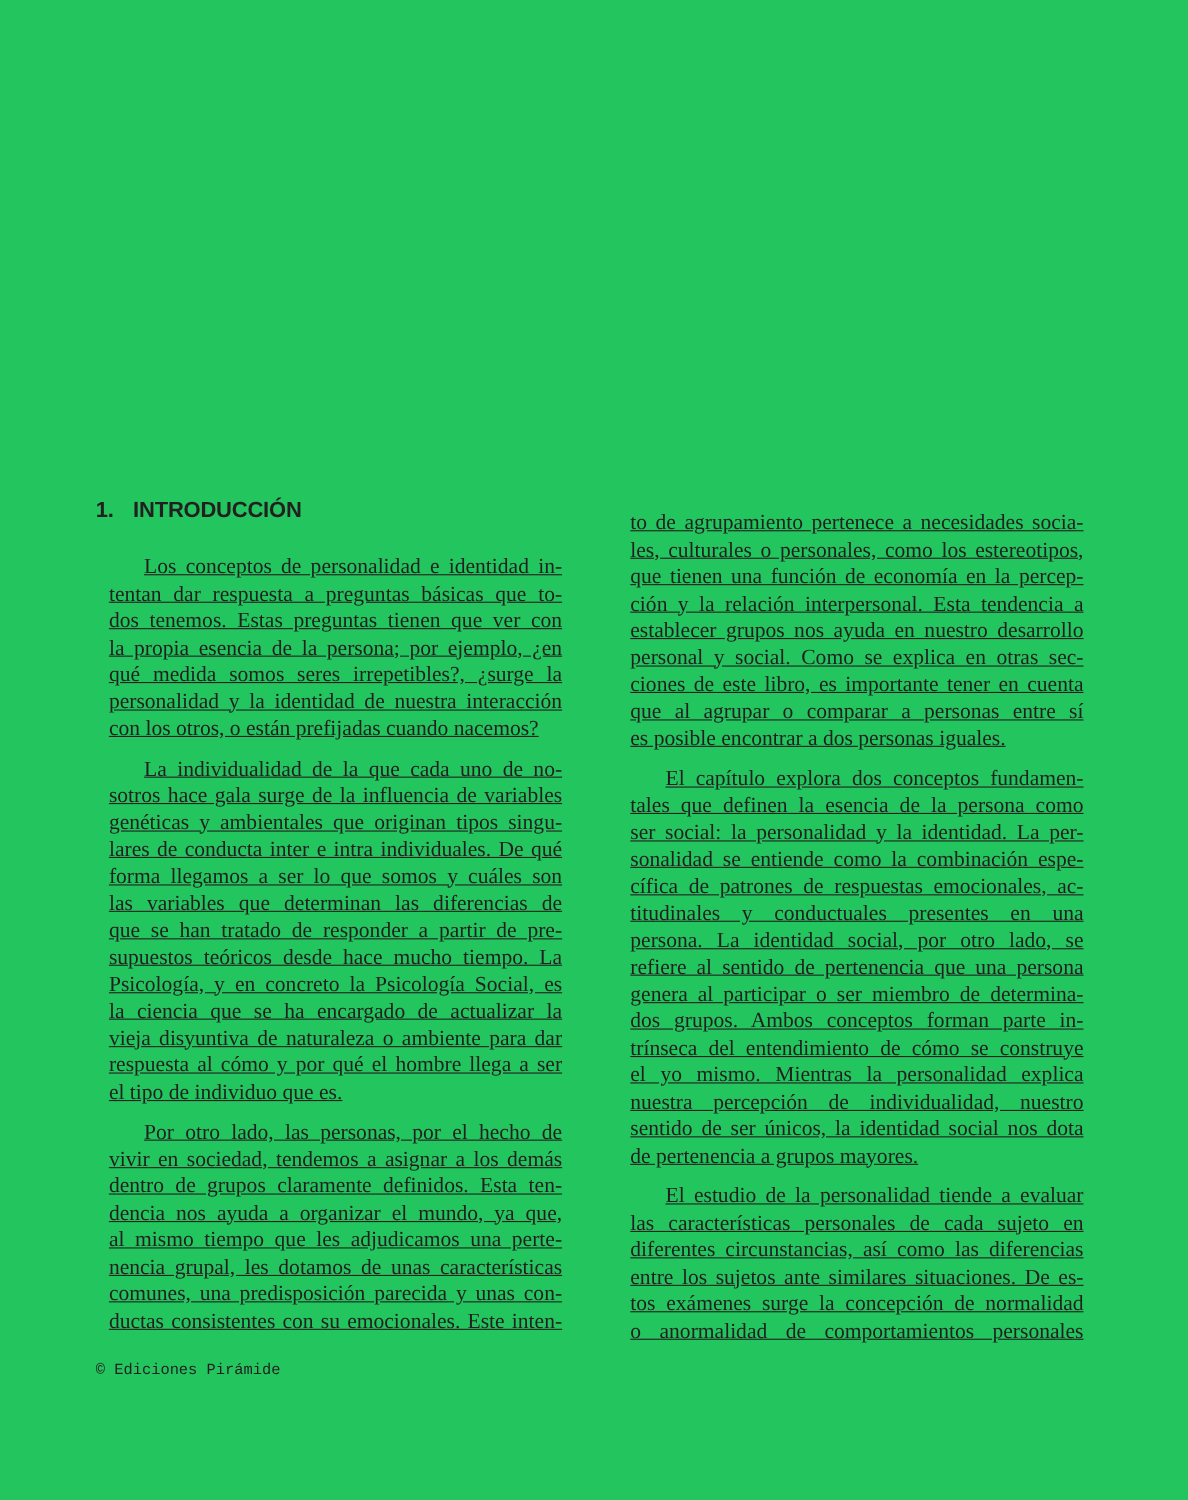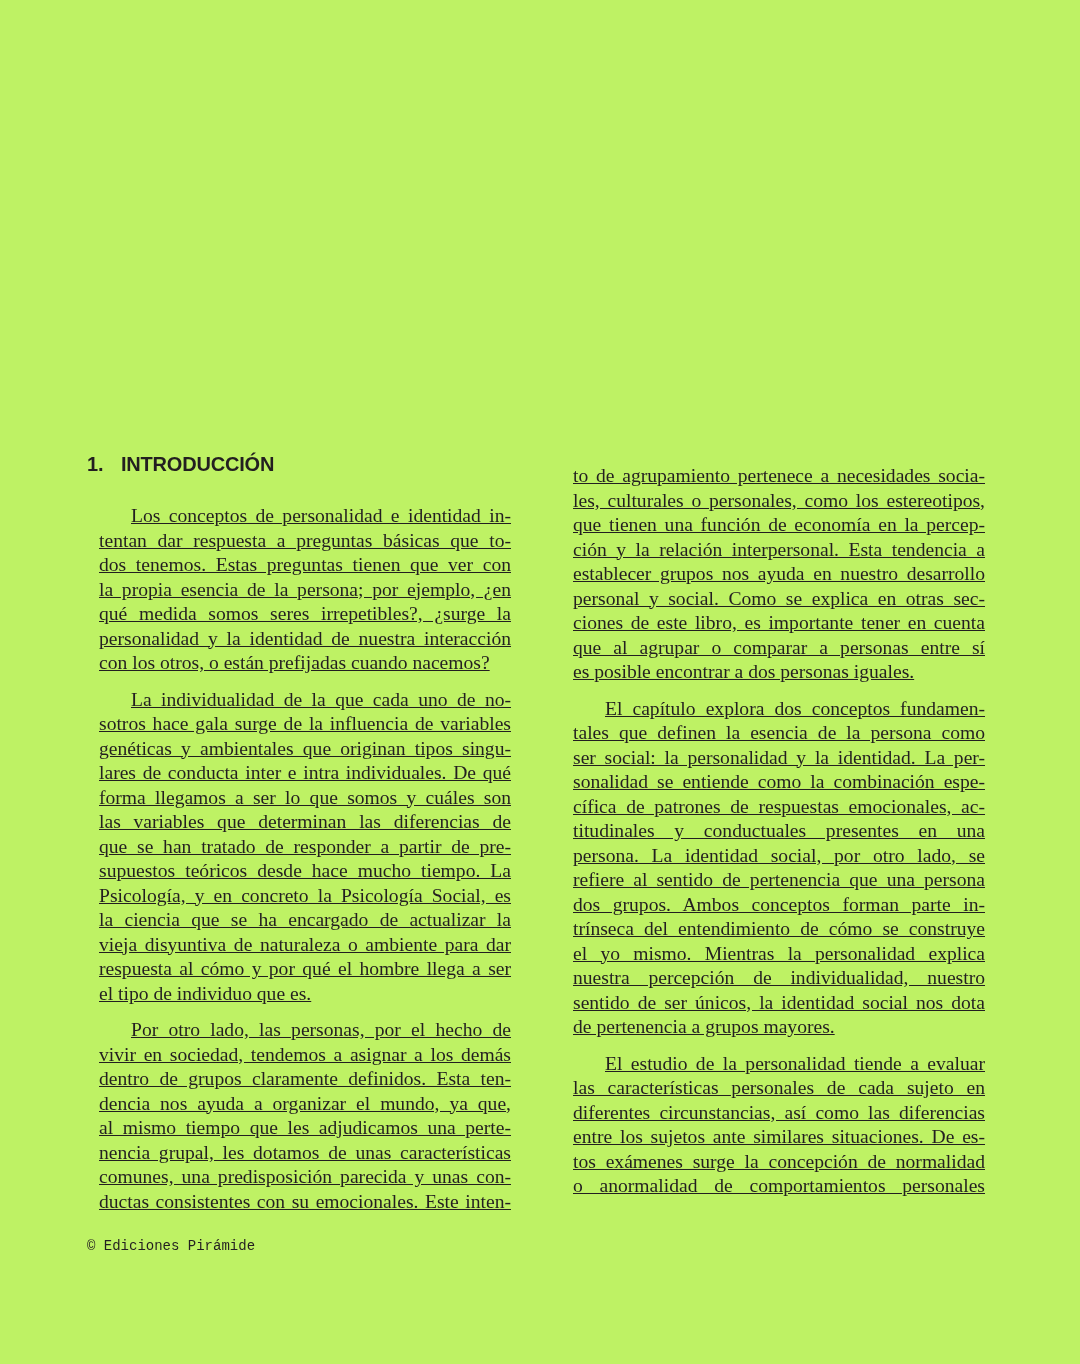--- a/index.html
+++ b/index.html
@@ -12,21 +12,21 @@
       height: 1364px;
       position: relative;
       overflow: hidden;
       color: #231f20;
     }
     .page {
       position: absolute;
       left: 0; top: 0;
       width: 1080px;
       height: 1364px;
-      background: #bef264;
+      background: #22c55e;
     }
     .col {
       position: absolute;
       top: 452px;
       width: 436px;
       font-family: "Liberation Serif", "DejaVu Serif", serif;
       font-size: 19.6px;
       line-height: 24.5px;
       text-align: justify;
       hyphens: manual;
@@ -128,20 +128,21 @@
       </div>
     <div class="para">
         <span class="line indent">El capítulo explora dos conceptos fundamen-</span>
         <span class="line">tales que definen la esencia de la persona como</span>
         <span class="line">ser social: la personalidad y la identidad. La per-</span>
         <span class="line">sonalidad se entiende como la combinación espe-</span>
         <span class="line">cífica de patrones de respuestas emocionales, ac-</span>
         <span class="line">titudinales y conductuales presentes en una</span>
         <span class="line">persona. La identidad social, por otro lado, se</span>
         <span class="line">refiere al sentido de pertenencia que una persona</span>
+        <span class="line">genera al participar o ser miembro de determina-</span>
         <span class="line">dos grupos. Ambos conceptos forman parte in-</span>
         <span class="line">trínseca del entendimiento de cómo se construye</span>
         <span class="line">el yo mismo. Mientras la personalidad explica</span>
         <span class="line">nuestra percepción de individualidad, nuestro</span>
         <span class="line">sentido de ser únicos, la identidad social nos dota</span>
         <span class="line last">de pertenencia a grupos mayores.</span>
       </div>
     <div class="para">
         <span class="line indent">El estudio de la personalidad tiende a evaluar</span>
         <span class="line">las características personales de cada sujeto en</span>

